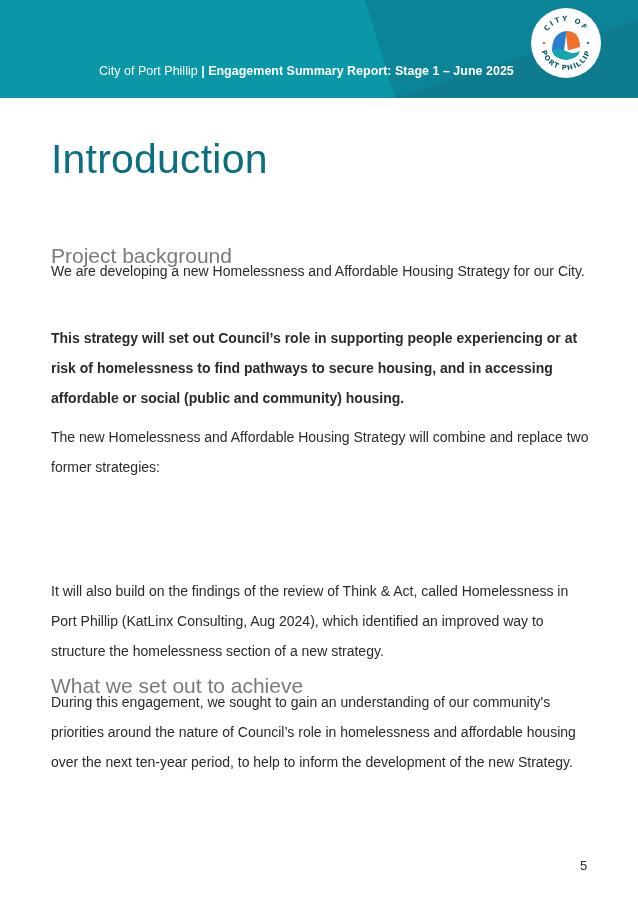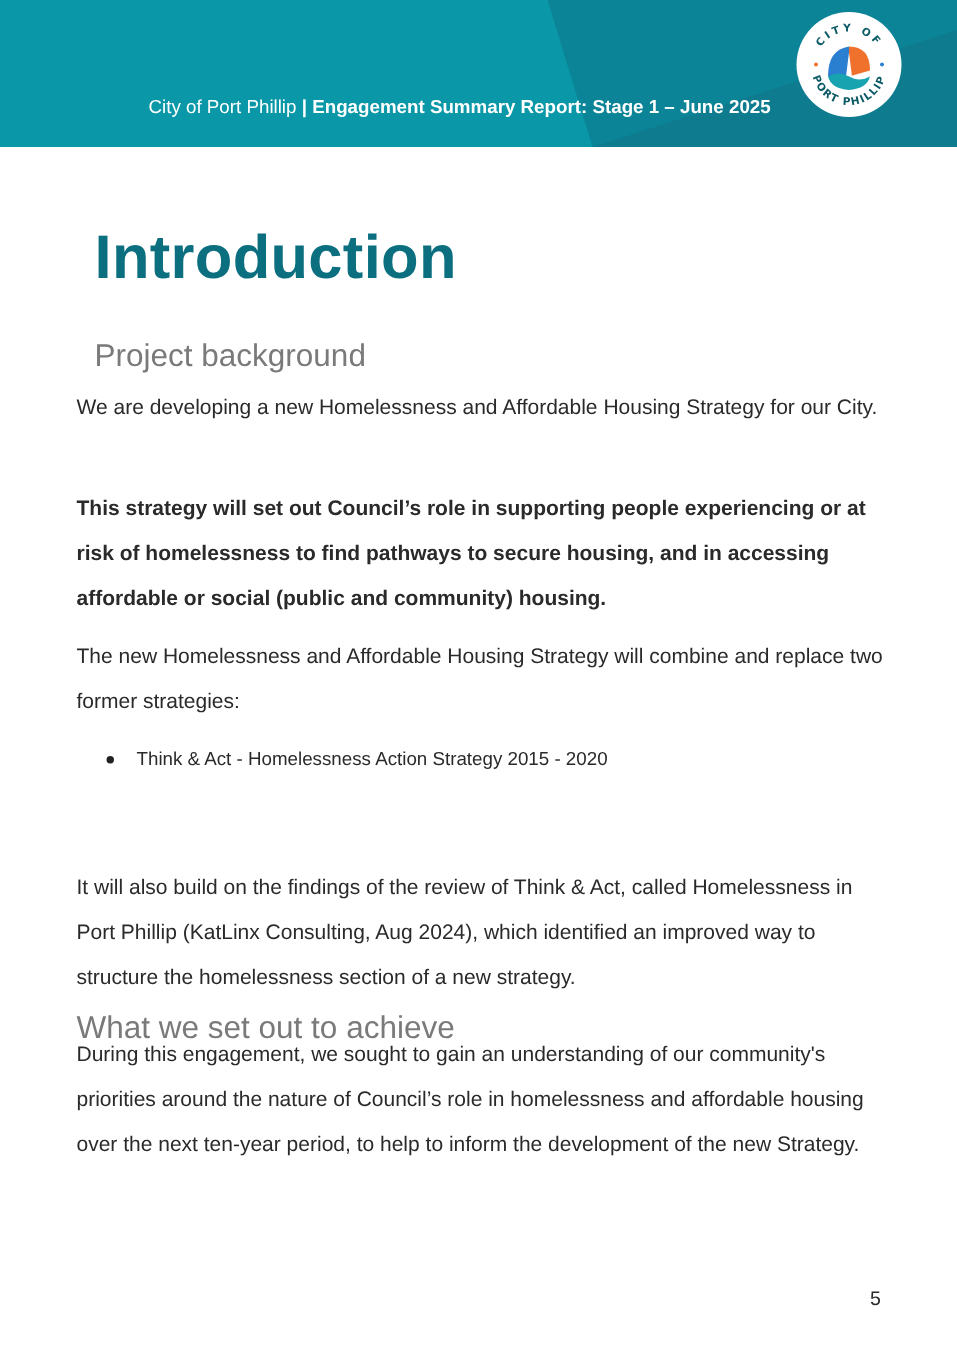--- a/index.html
+++ b/index.html
@@ -28,22 +28,22 @@
     position: absolute; left: 51px; top: 64px; font-size: 12.5px; color: #ffffff;
     white-space: nowrap;
     margin-left: 48px;
   }
   .header-text .sep { font-weight: bold; }
   .header-text .bold { font-weight: bold; }
   .logo {
     position: absolute; left: 530px; top: 7px; width: 72px; height: 72px;
   }
   h1 {
-    position: absolute; left: 51px; top: 136px; margin: 12px;
-    font-size: 41px; font-weight: bold; color: #0c6f80; letter-spacing: 0.2px;
+    position: absolute; left: 51px; top: 136px; margin: 0;
+    font-size: 41px; font-weight: normal; color: #0c6f80; letter-spacing: 0.2px;
   }
   h2 {
     position: absolute; left: 51px; margin: 0; font-weight: normal;
     font-size: 21px; color: #7a7a7a;
   }
   p.body {
     position: absolute; left: 51px; width: 545px; margin: 0;
     font-size: 14px; line-height: 30px; color: #2a2a2a;
   }
   ul.bullets {
@@ -85,31 +85,27 @@
     <path d="M36,24 Q50,24 50,40 L36,44 Z" fill="#f0712c"></path>
     <path d="M34,44 L36,28 L38,44 Z" fill="#ffffff"></path>
     <path d="M22,44 Q29,40 36,44 T50,44 Q48,52 36,53 Q24,52 22,44 Z" fill="#17a3b0"></path>
     <circle cx="14" cy="36" r="1.3" fill="#f0712c"></circle>
     <circle cx="58" cy="36" r="1.3" fill="#2b7fd0"></circle>
   </svg>
 </div>
 
 <h1>Introduction</h1>
 
-<h2 style="top:226px;margin-left:12px;">Project background</h2>
+<h2 style="top:244px;">Project background</h2>
 
 <p class="body" style="top:256px;">We are developing a new Homelessness and Affordable Housing Strategy for our City.</p>
 <p class="body" style="top:323px;font-weight:bold;">This strategy will set out Council’s role in supporting people experiencing or at risk of homelessness to find pathways to secure housing, and in accessing affordable or social (public and community) housing.</p>
 <p class="body" style="top:422px;">The new Homelessness and Affordable Housing Strategy will combine and replace two former strategies:</p>
 
 <ul class="bullets">
-  <li>
-    <span class="dot"></span>
-    <span>Think &amp; Act - Homelessness Action Strategy 2015 - 2020</span>
-  </li>
 </ul>
 
 <p class="body" style="top:576px;">It will also build on the findings of the review of Think &amp; Act, called Homelessness in Port Phillip (KatLinx Consulting, Aug 2024), which identified an improved way to structure the homelessness section of a new strategy.</p>
 
 <h2 style="top:674px;">What we set out to achieve</h2>
 
 <p class="body" style="top:687px;">During this engagement, we sought to gain an understanding of our community's priorities around the nature of Council’s role in homelessness and affordable housing over the next ten-year period, to help to inform the development of the new Strategy.</p>
 
 <div class="page-num">5</div>
 

